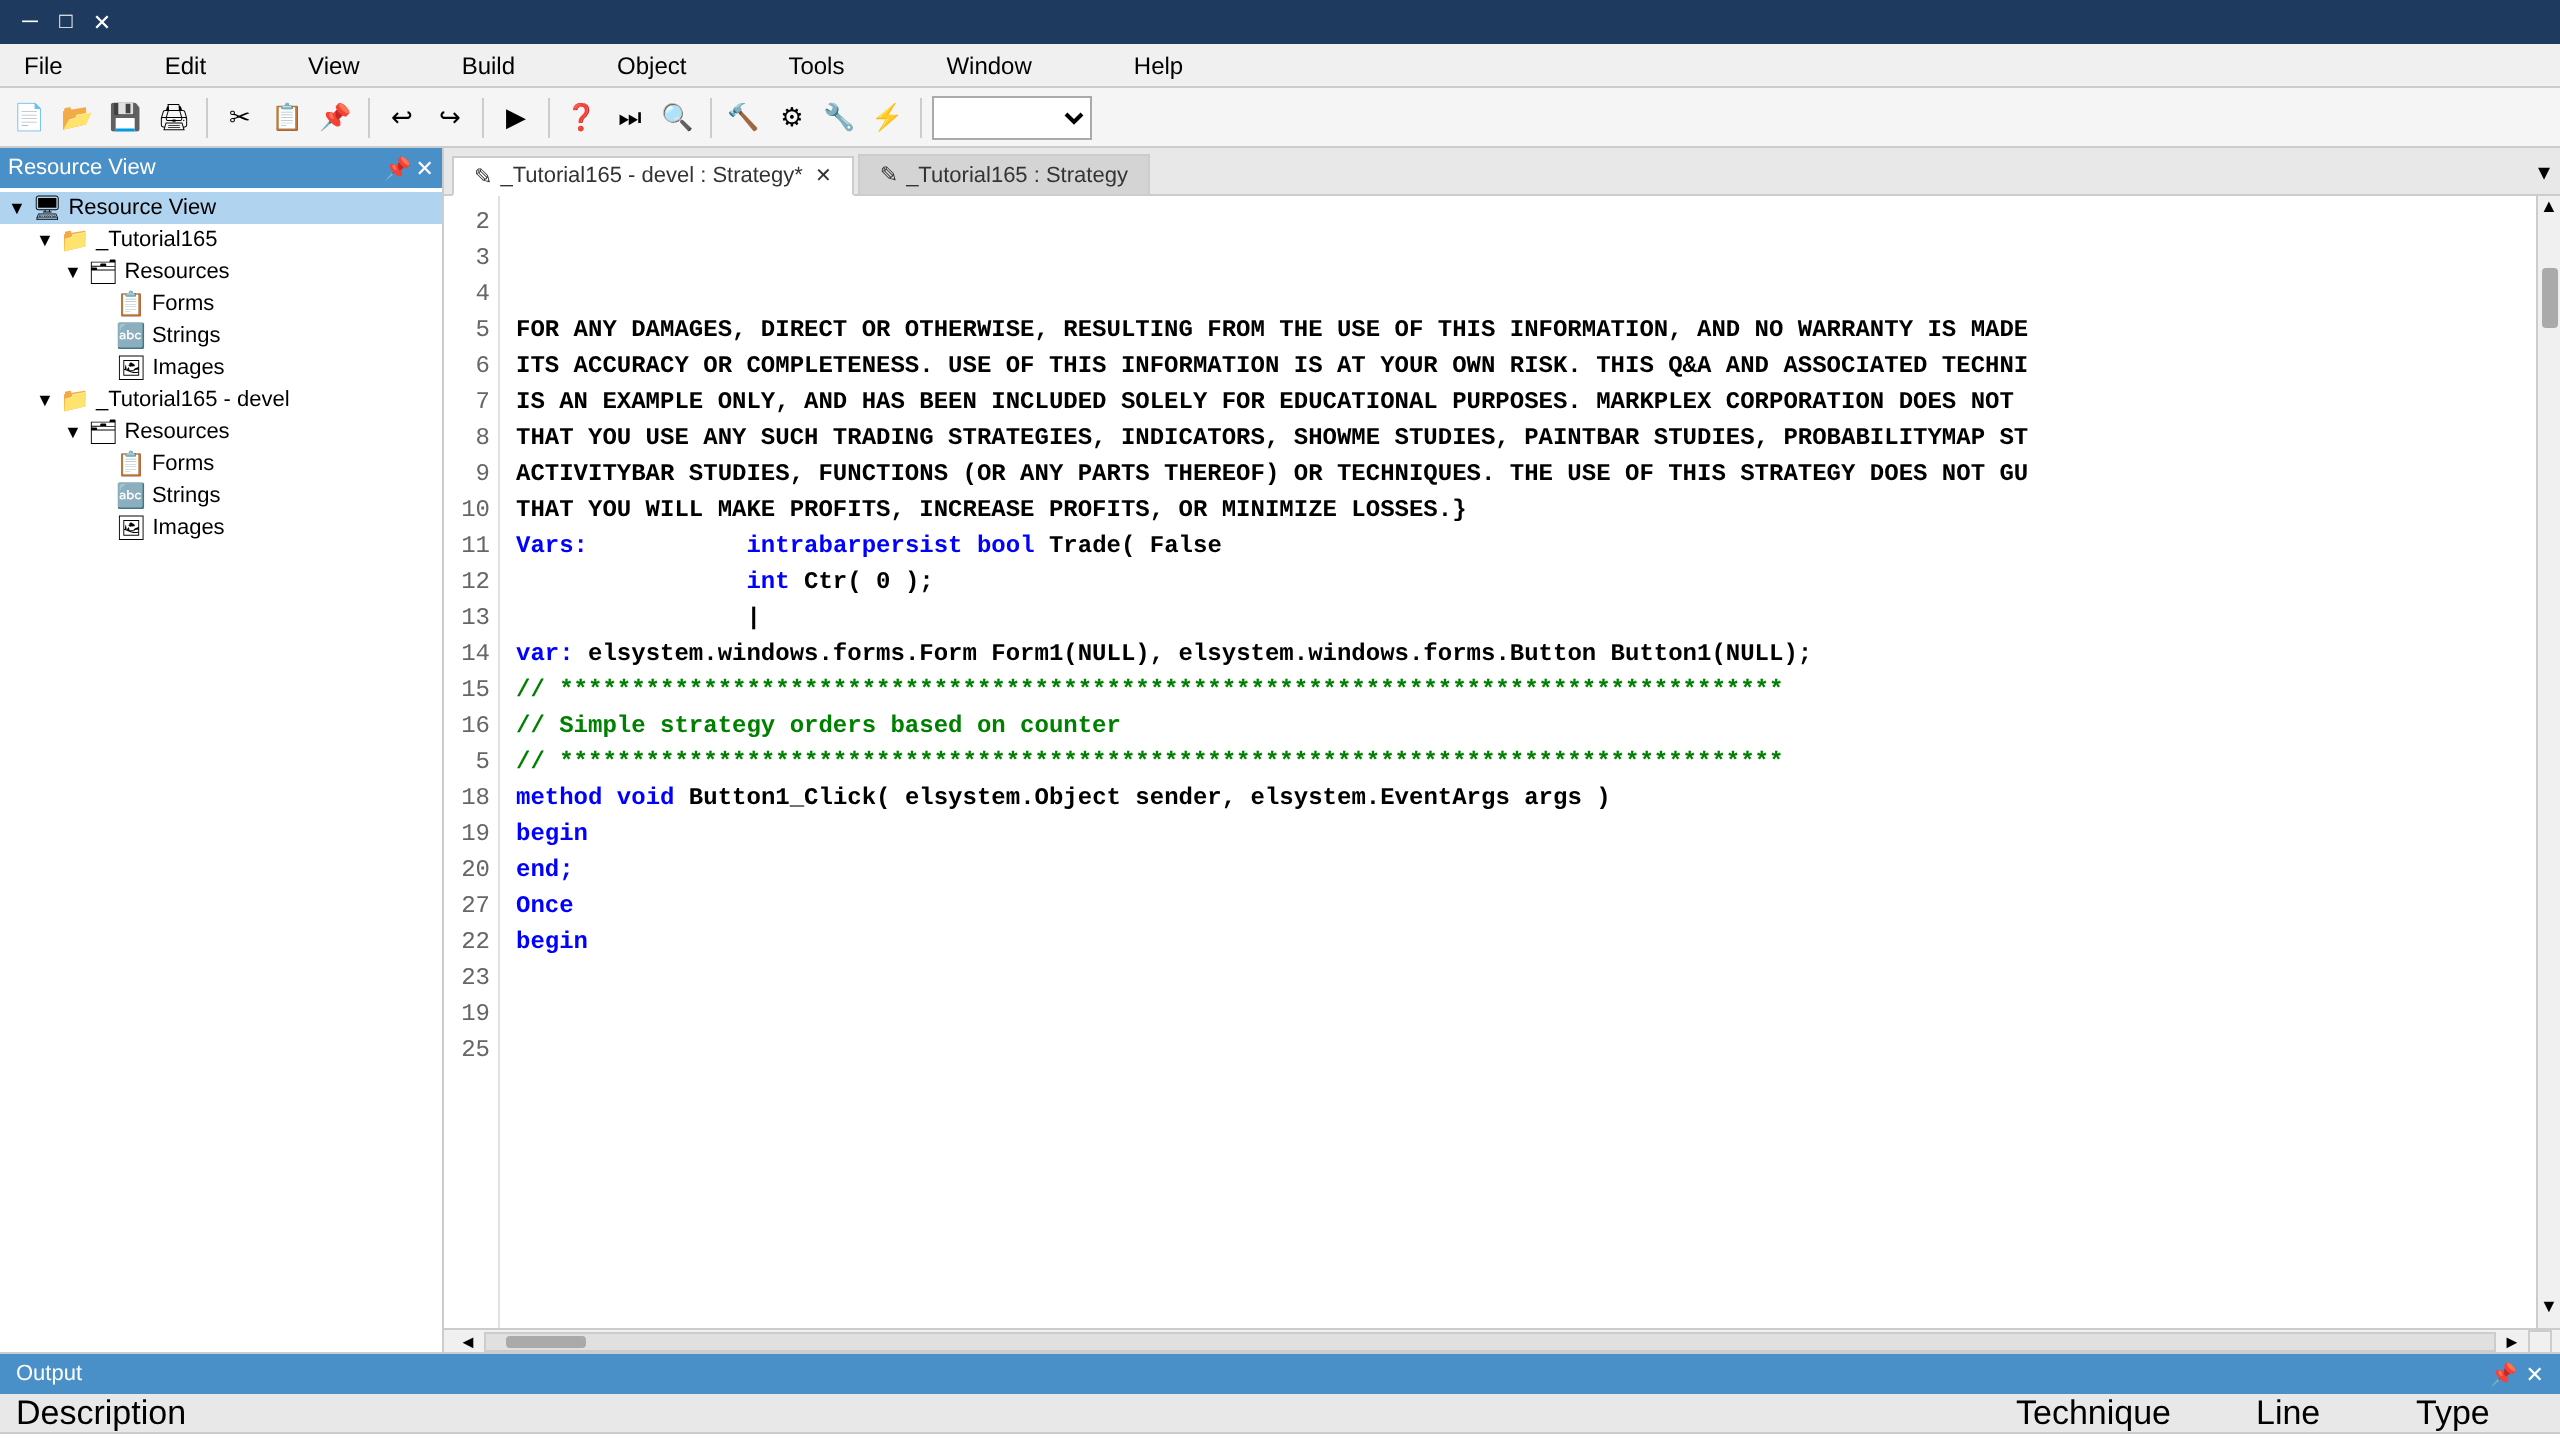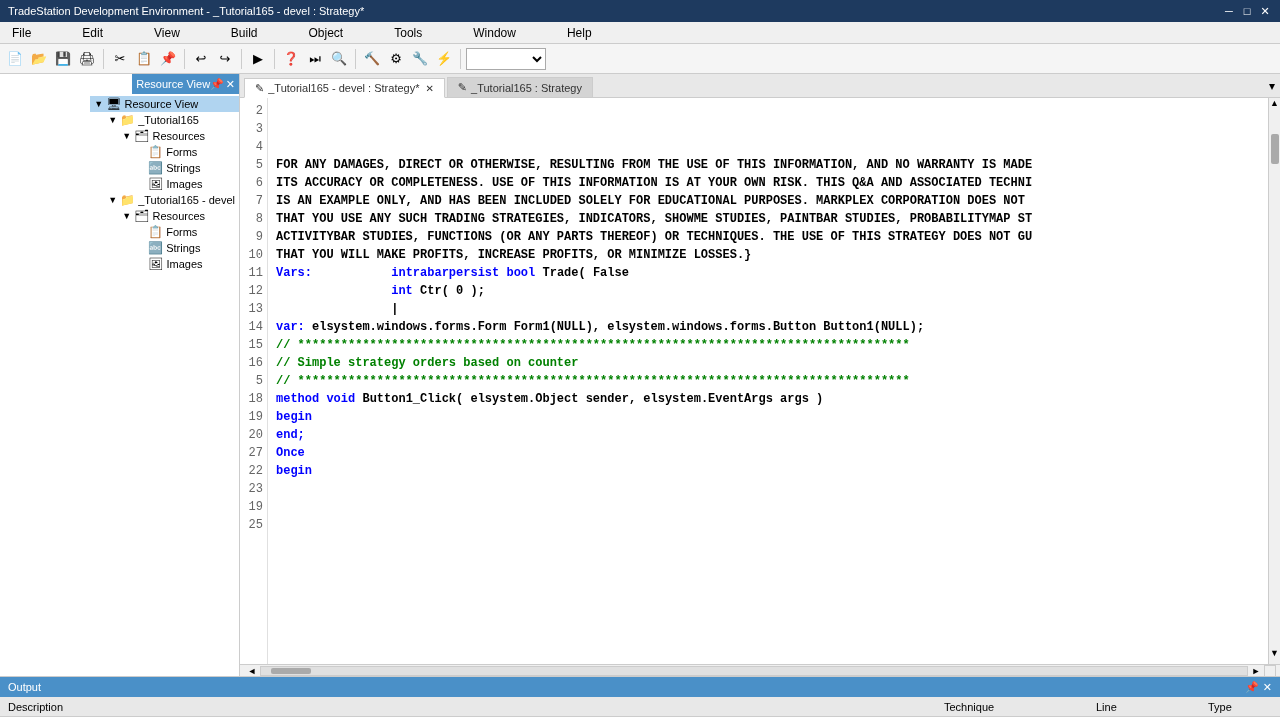--- a/index.html
+++ b/index.html
@@ -59,26 +59,25 @@
     }
 
     
     #main-layout {
       display: flex;
       height: calc(720px - 22px - 22px - 30px - 22px - 22px);
     }
 
     
     #resource-panel {
-      width: 240px;
+      width: 222px;
       border-right: 1px solid #ccc;
       background: #fff;
       display: flex;
       flex-direction: column;
-      align-items: flex-end;
     }
     #resource-panel-header {
       background: #4a90c8;
       color: #fff;
       height: 20px;
       display: flex;
       align-items: center;
       justify-content: space-between;
       padding: 0 4px;
       font-size: 11px;
@@ -188,37 +187,35 @@
       align-items: center;
       justify-content: space-between;
       padding: 0 8px;
       font-size: 11px;
     }
     #output-header-icons { display: flex; gap: 4px; }
     #output-table-header {
       display: flex;
       background: #e8e8e8;
       border-bottom: 1px solid #ccc;
-      font-size: 11px;
+      font-size: 17px;
       height: 20px;
       align-items: center;
-      gap: 32px;
     }
     .output-col { padding: 0 8px; }
     .output-col-desc { flex: 1; }
     .output-col-tech { width: 120px; }
     .output-col-line { width: 80px; }
     .output-col-type { width: 80px; }
     #output-body { flex: 1; padding: 4px 8px; font-size: 11px; }
   </style>
 </head>
 <body>
 
 <div id="title-bar">
-  <span>TradeStation Development Environment - _Tutorial165 - devel : Strategy*</span>
   <div id="title-bar-controls">
     <span>─</span>
     <span>□</span>
     <span>✕</span>
   </div>
 </div>
 
 <div id="menu-bar">
   <span>File</span>
   <span>Edit</span>

